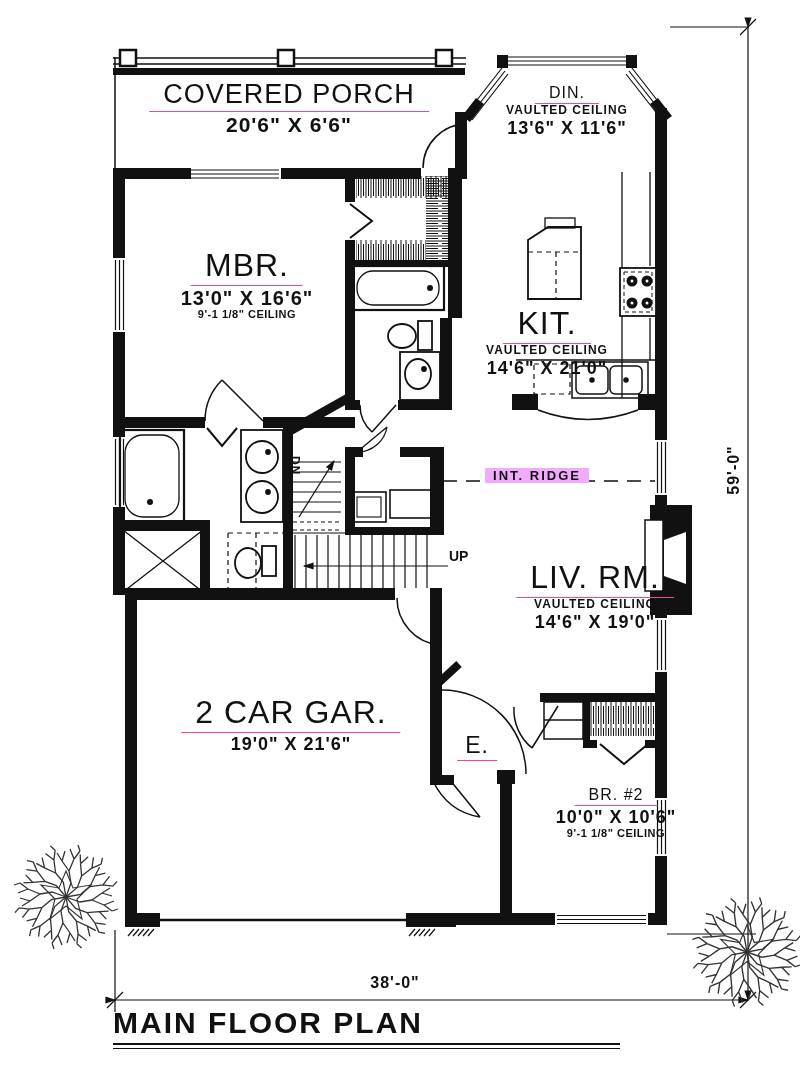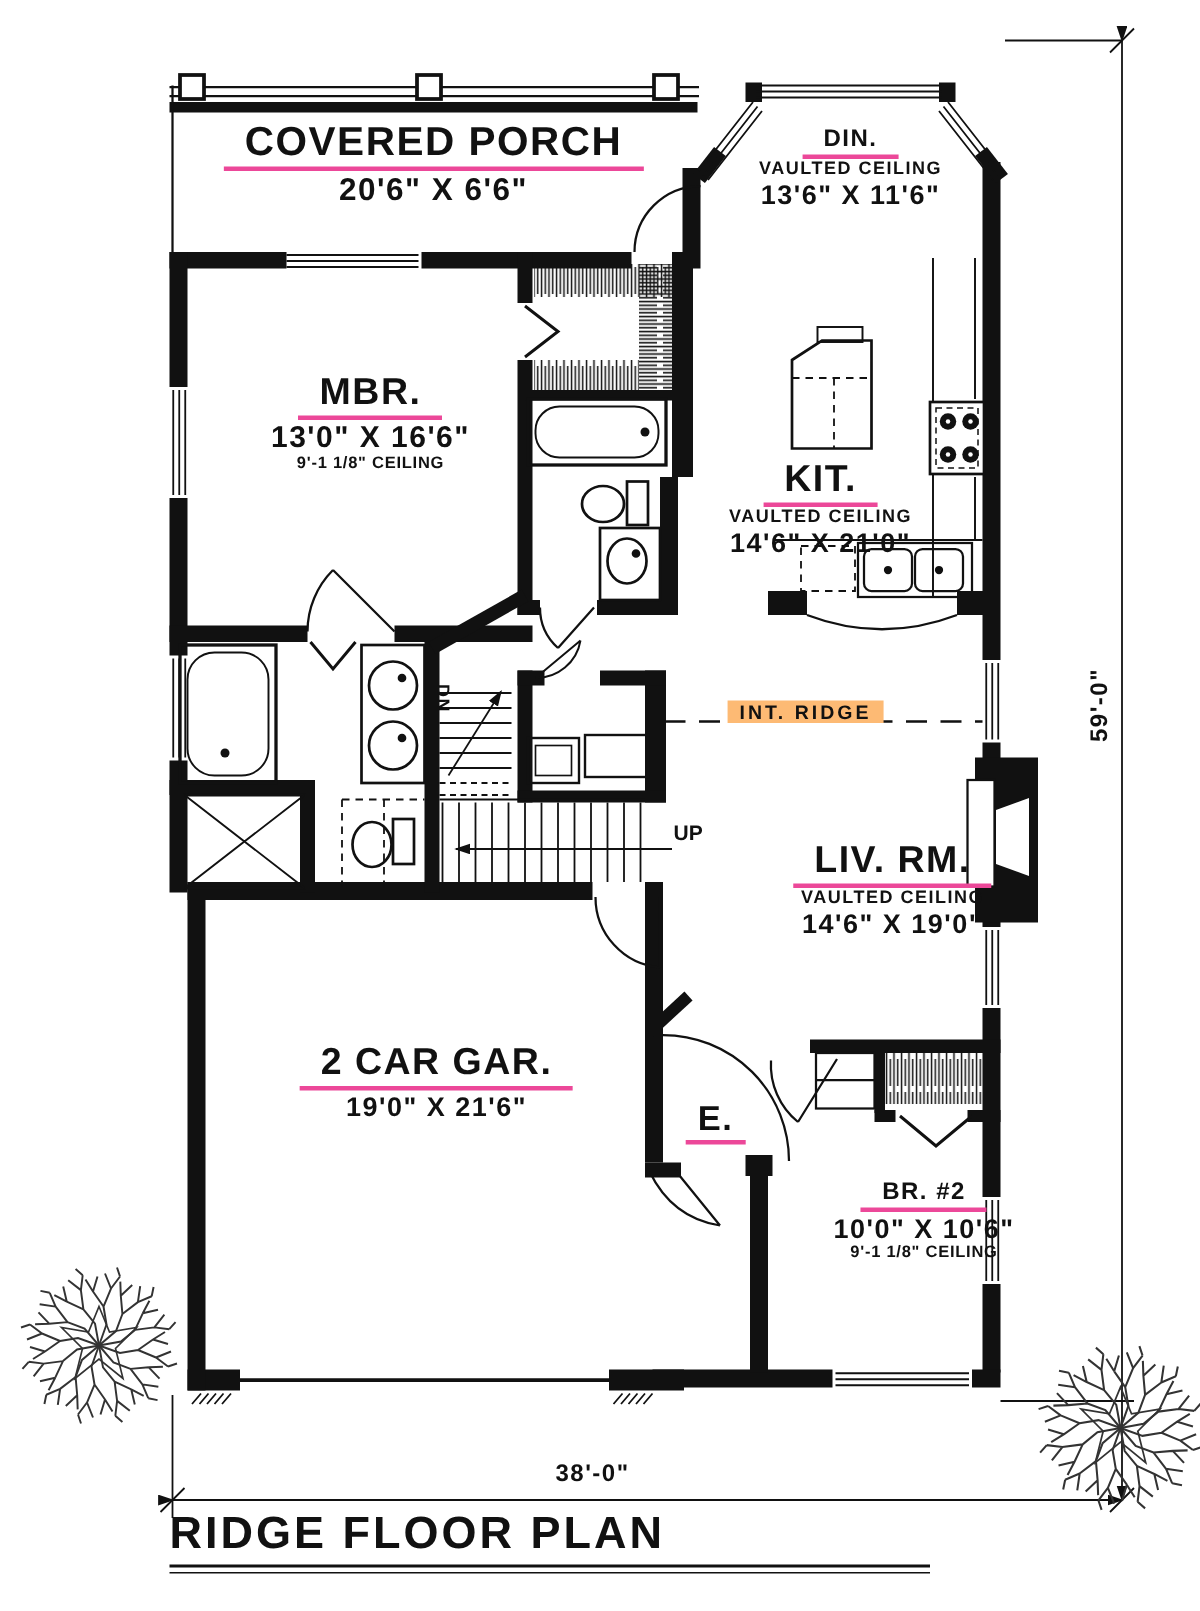--- a/index.html
+++ b/index.html
@@ -1,29 +1,29 @@
 <!DOCTYPE html>
 <html><head>
 <meta charset="utf-8">
 <style>
   html,body{margin:0;padding:0;background:#fff;}
   #stage{position:relative;width:800px;height:1074px;background:#fff;overflow:hidden;
          font-family:"Liberation Sans",sans-serif;color:#111;}
   #drawing{position:absolute;left:0;top:0;}
   .lbl{position:absolute;text-align:center;line-height:1.08;white-space:nowrap;
        transform:translateX(-50%);color:#111;}
-  .nm{display:inline-block;font-weight:700;border-bottom:3px solid #ec4899;padding:0 14px 2px;letter-spacing:1px;}
+  .nm{display:inline-block;font-weight:400;border-bottom:1px solid #ec4899;padding:0 14px 2px;letter-spacing:1px;}
   .dim{font-weight:600;letter-spacing:1px;margin-top:2px;}
   .ceil{font-weight:600;letter-spacing:1px;}
-  .fs27{font-size:27px;} .fs26{font-size:25px;} .fs25{font-size:16px;} .fs24{font-size:23px;}
+  .fs27{font-size:27px;} .fs26{font-size:32px;} .fs25{font-size:16px;} .fs24{font-size:23px;}
   .fs21{font-size:21px;} .fs20{font-size:20px;} .fs19{font-size:18px;}
   .fs14{font-size:14px;font-weight:700;} .fs13{font-size:13px;font-weight:700;letter-spacing:2px;}
   .fs12{font-size:12px;font-weight:600;letter-spacing:1px;} .fs11{font-size:11px;font-weight:600;letter-spacing:0.5px;}
   .fs16{font-size:16px;font-weight:600;letter-spacing:1px;}
-  .ridge{background:#fdba74;padding:0 8px;margin-top:47px;}
+  .ridge{background:#f0abfc;padding:0 8px;margin-top:47px;}
   .rot90{transform:rotate(90deg);transform-origin:left top;}
   .rotm90{transform:translate(-50%,-50%) rotate(-90deg);}
   .title-wrap{position:absolute;left:113px;top:1006px;}
   .title-text{font-size:30px;font-weight:700;letter-spacing:2px;}
   .title-rule{width:507px;height:3px;border-top:2px solid #111;border-bottom:1px solid #111;margin-top:3px;}
 </style>
 </head>
 <body>
 
 <div id="stage">
@@ -336,17 +336,17 @@
     <div class="nm fs25">BR. #2</div>
     <div class="dim fs19">10'0" X 10'6"</div>
     <div class="ceil fs11">9'-1 1/8" CEILING</div>
   </div>
 
   <div style="position:absolute;left:734px;top:470px;" class="rotm90 fs16">59'-0"</div>
 
   <div class="lbl fs16" style="left:395px;top:974px;">38'-0"</div>
 
   <div class="title-wrap">
-    <div class="title-text">RIDGE FLOOR PLAN</div>
+    <div class="title-text">MAIN FLOOR PLAN</div>
     <div class="title-rule"></div>
   </div>
 
 </div>
 
 </body></html>

